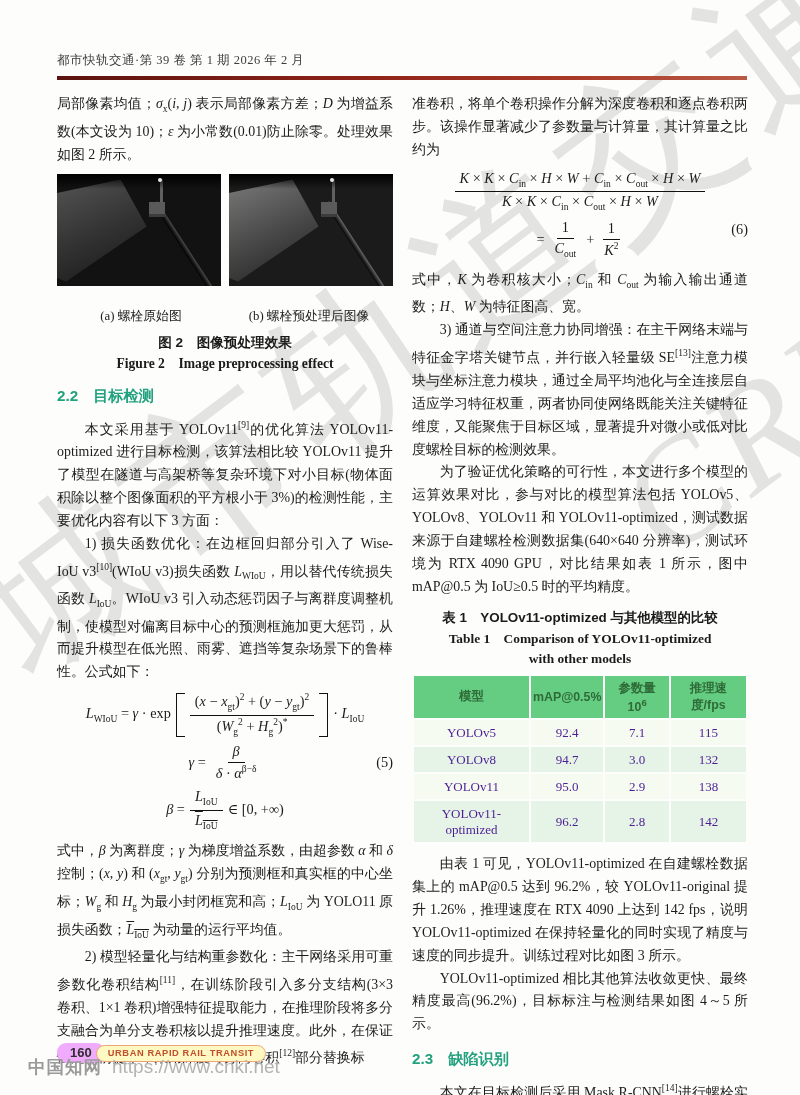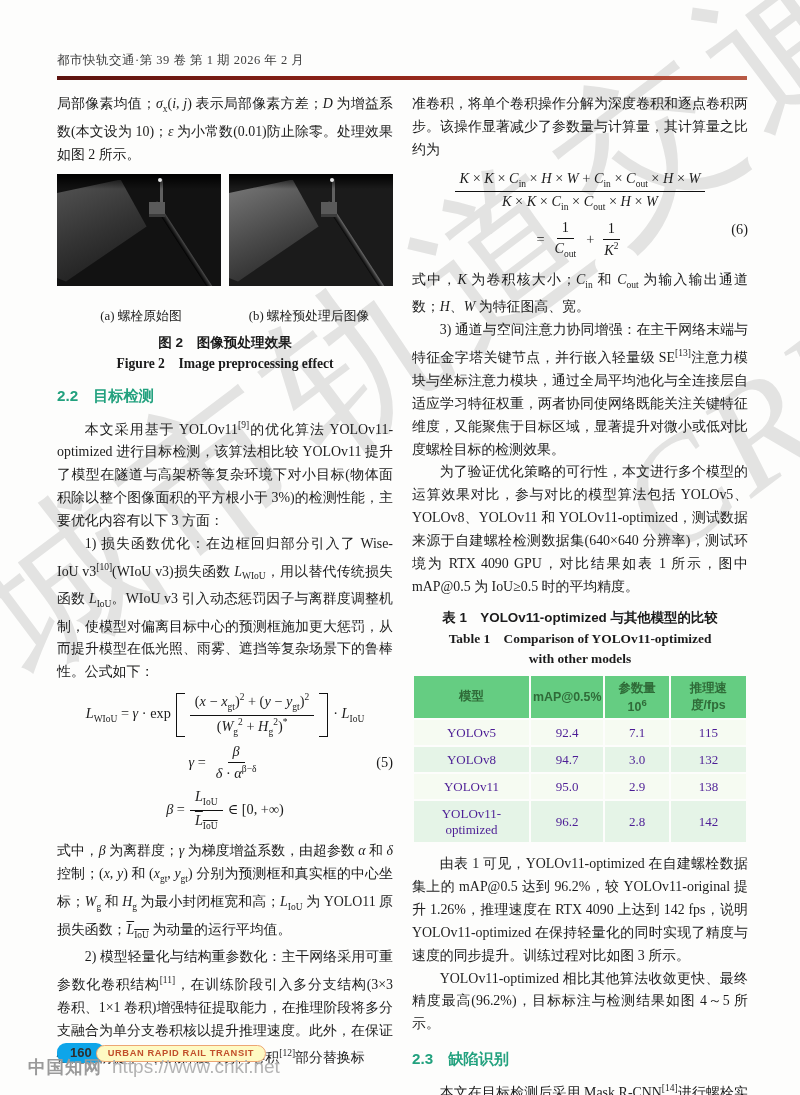--- a/index.html
+++ b/index.html
@@ -67,21 +67,21 @@
       font-family:"Liberation Sans","DejaVu Sans",sans-serif;}
   .tbl-cap-en{text-align:center;font-weight:bold;font-size:13.4px;margin-top:3px;}
   table.cmp{width:100%;margin-top:7px;border-collapse:separate;border-spacing:2px;font-size:13px;}
   table.cmp th{background:#65cd82;color:#2f6b38;font-weight:bold;padding:4px 2px;
       font-family:"Liberation Sans","DejaVu Sans",sans-serif;font-size:12.4px;}
   table.cmp td{text-align:center;padding:4.5px 2px;color:#4c1d95;}
   table.cmp tr:nth-child(odd) td{background:#f6fbf2;}
   table.cmp tr:nth-child(even) td{background:#e5f4e7;}
   
   .footer-badge{position:absolute;left:57px;top:1043px;display:flex;align-items:center;z-index:2;}
-  .badge-num{background:#0ea5e9;border-radius:9px;padding:2px 13px 3px 13px;color:#2e2e2e;
+  .badge-num{background:#f0abfc;border-radius:9px;padding:2px 13px 3px 13px;color:#2e2e2e;
       font-family:"Liberation Sans","DejaVu Sans",sans-serif;font-weight:bold;font-size:13px;}
   .badge-pill{margin-left:-9px;background:#fef9c3;border:1.5px solid #eda573;border-radius:11px;
       padding:2.5px 11px;color:#c14f2b;font-family:"Liberation Sans","DejaVu Sans",sans-serif;
       font-weight:bold;font-size:9.3px;letter-spacing:.6px;white-space:nowrap;}
   .footer-cnki{position:absolute;left:28px;top:1055px;display:flex;align-items:baseline;gap:10px;z-index:2;
       font-family:"Liberation Sans","DejaVu Sans",sans-serif;}
   .cnki-label{color:#9a9a9a;font-size:17.5px;font-weight:bold;letter-spacing:1px;}
   .cnki-url{color:#b3b3b3;font-size:19px;text-decoration:none;}
 </style>
 </head>

